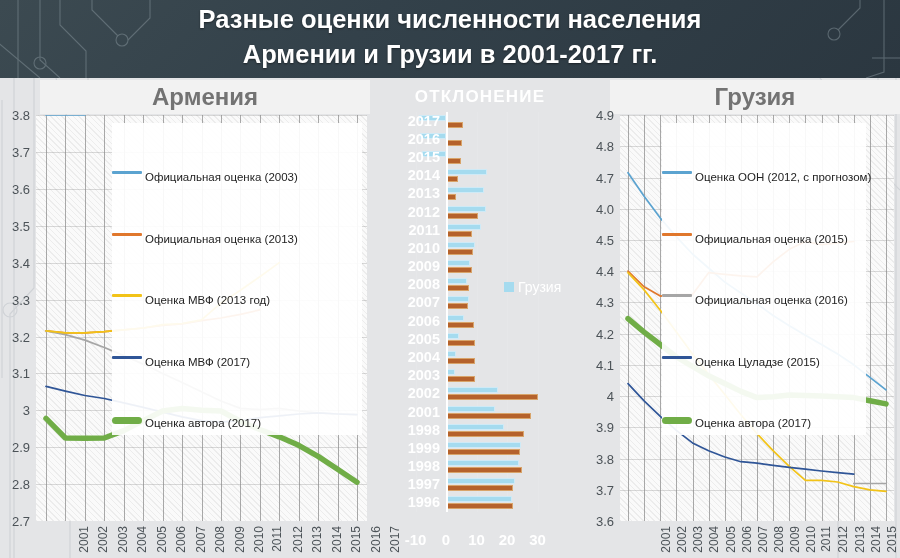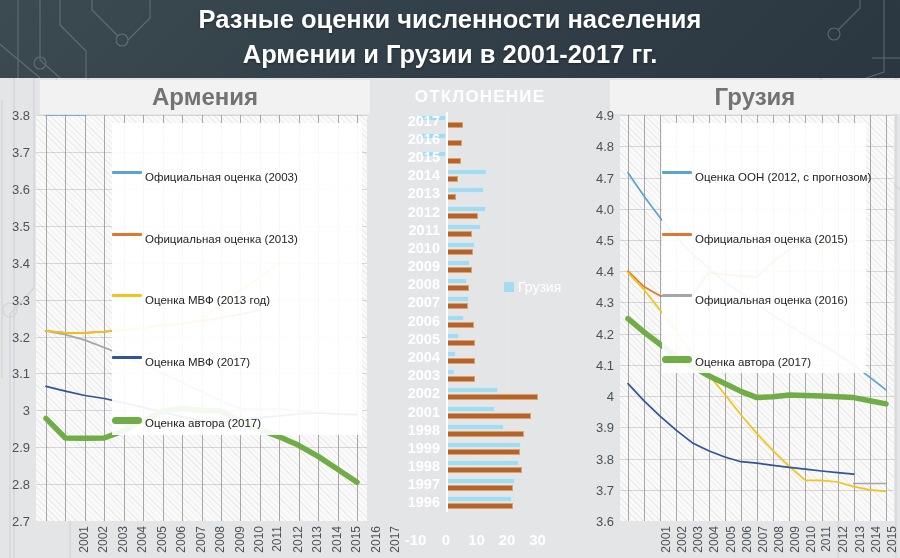--- a/index.html
+++ b/index.html
@@ -381,20 +381,24 @@
             </div>
             <div class="legrow">
               <span class="legswatch" style="background: rgb(224, 119, 44);"></span>
               <span class="legtext">Официальная оценка (2015)</span>
             </div>
             <div class="legrow">
               <span class="legswatch" style="background: rgb(166, 166, 166);"></span>
               <span class="legtext">Официальная оценка (2016)</span>
             </div>
             <div class="legrow">
+              <span class="legswatch" style="background: rgb(47, 85, 151);"></span>
+              <span class="legtext">Оценка Цуладзе (2015)</span>
+            </div>
+            <div class="legrow">
               <span class="legswatch thick" style="background: rgb(112, 173, 71);"></span>
               <span class="legtext">Оценка автора (2017)</span>
             </div>
           </div>
       </div>
     </div>
     <div id="geo-ylabs">
         <div class="ylab" style="left: 0px; width: 30px; top: -1px;">4.9</div>
         <div class="ylab" style="left: 0px; width: 30px; top: 30.2px;">4.8</div>
         <div class="ylab" style="left: 0px; width: 30px; top: 61.5px;">4.7</div>

